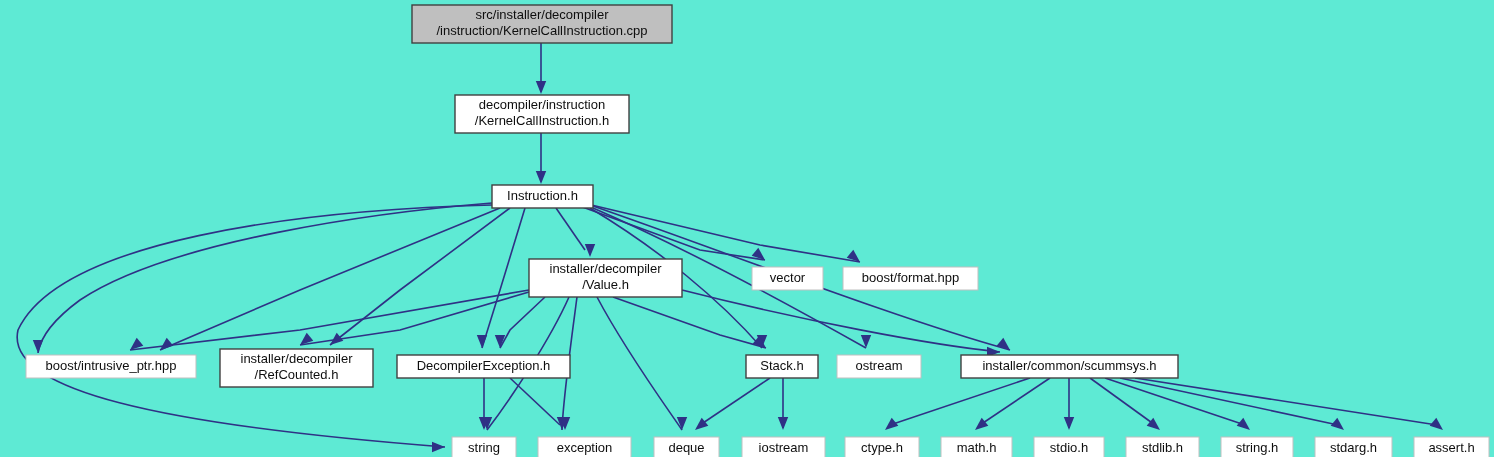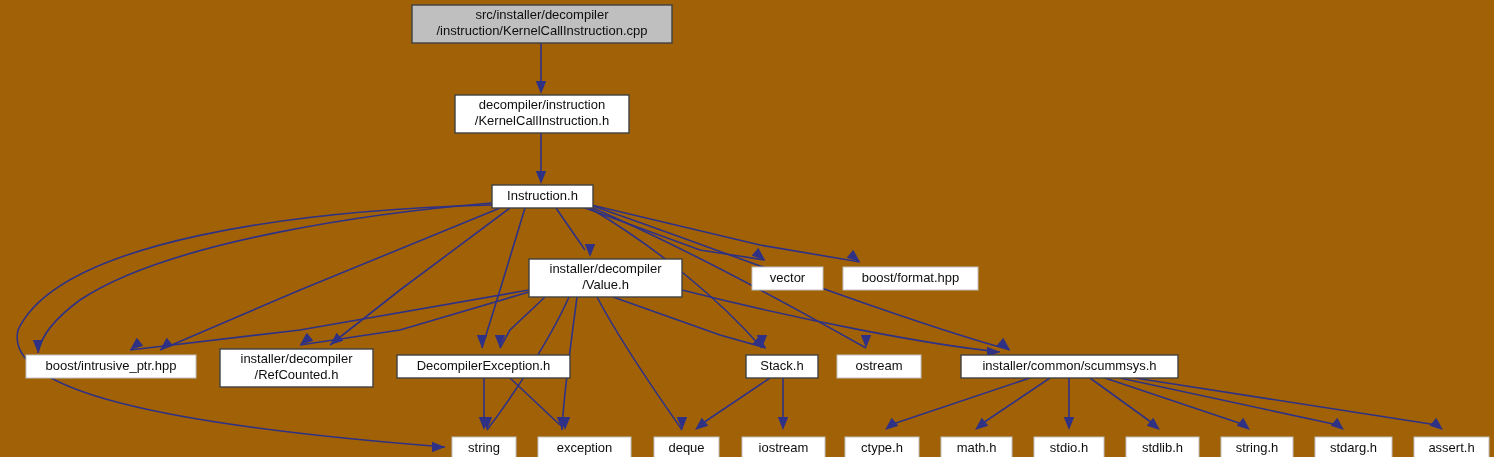--- a/index.html
+++ b/index.html
@@ -4,21 +4,21 @@
 <style>
   html, body {
     margin: 0;
     padding: 0;
     background: #ffffff;
   }
   #graph-root {
     position: relative;
     width: 1494px;
     height: 457px;
-    background: #a16207;
+    background: #5eead4;
     font-family: "Liberation Sans", sans-serif;
     overflow: hidden;
   }
   svg#graph-svg {
     position: absolute;
     left: 0;
     top: 0;
     width: 1494px;
     height: 469px;
   }

